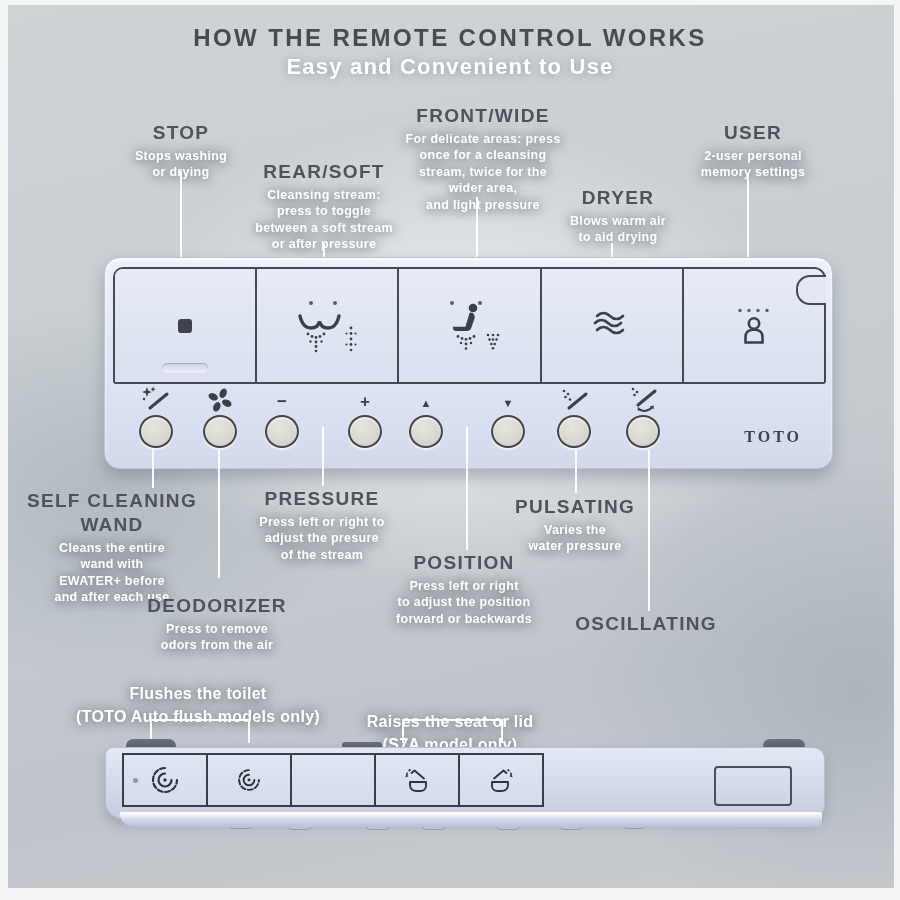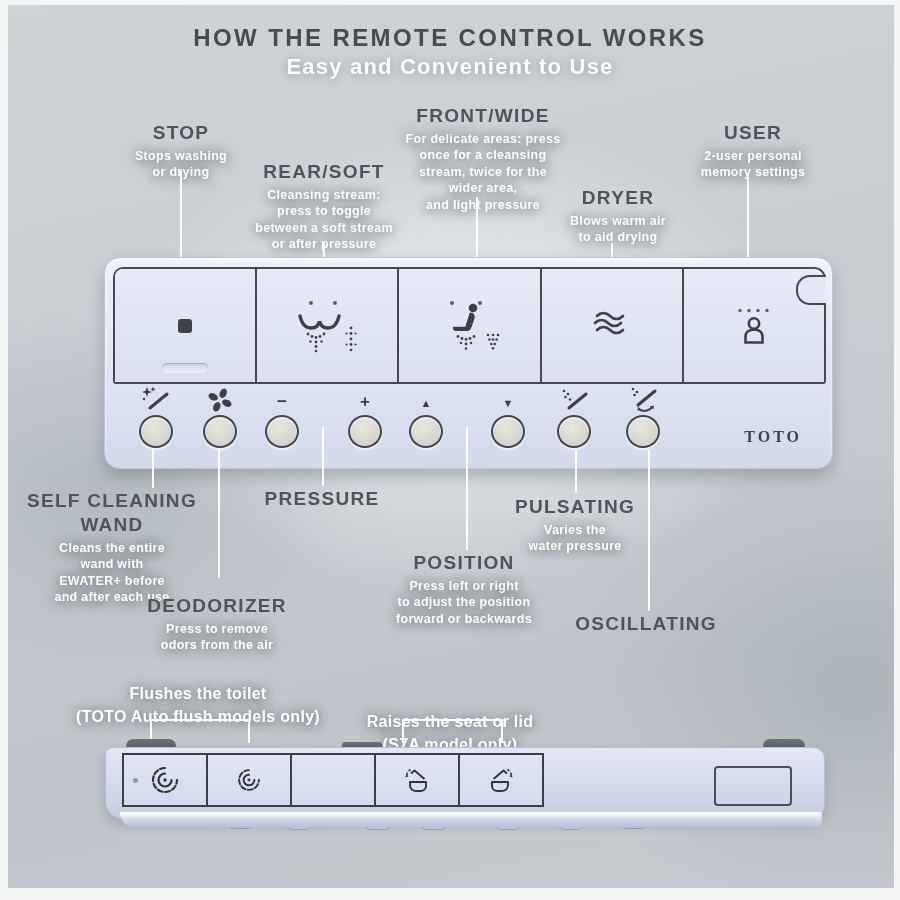--- a/index.html
+++ b/index.html
@@ -337,20 +337,23 @@
   <div class="co" style="left:27px;top:489px;width:170px;">
     <div class="head">SELF CLEANING
 WAND</div>
     <div class="body">Cleans the entire
 wand with
 EWATER+ before
 and after each use</div>
   </div>
   <div class="co" style="left:222px;top:487px;width:200px;">
     <div class="head">PRESSURE</div>
+    <div class="body">Press left or right to
+adjust the presure
+of the stream</div>
   </div>
   <div class="co" style="left:117px;top:594px;width:200px;">
     <div class="head">DEODORIZER</div>
     <div class="body">Press to remove
 odors from the air</div>
   </div>
   <div class="co" style="left:349px;top:551px;width:230px;text-align:center;">
     <div class="head">POSITION</div>
     <div class="body">Press left or right
 to adjust the position

